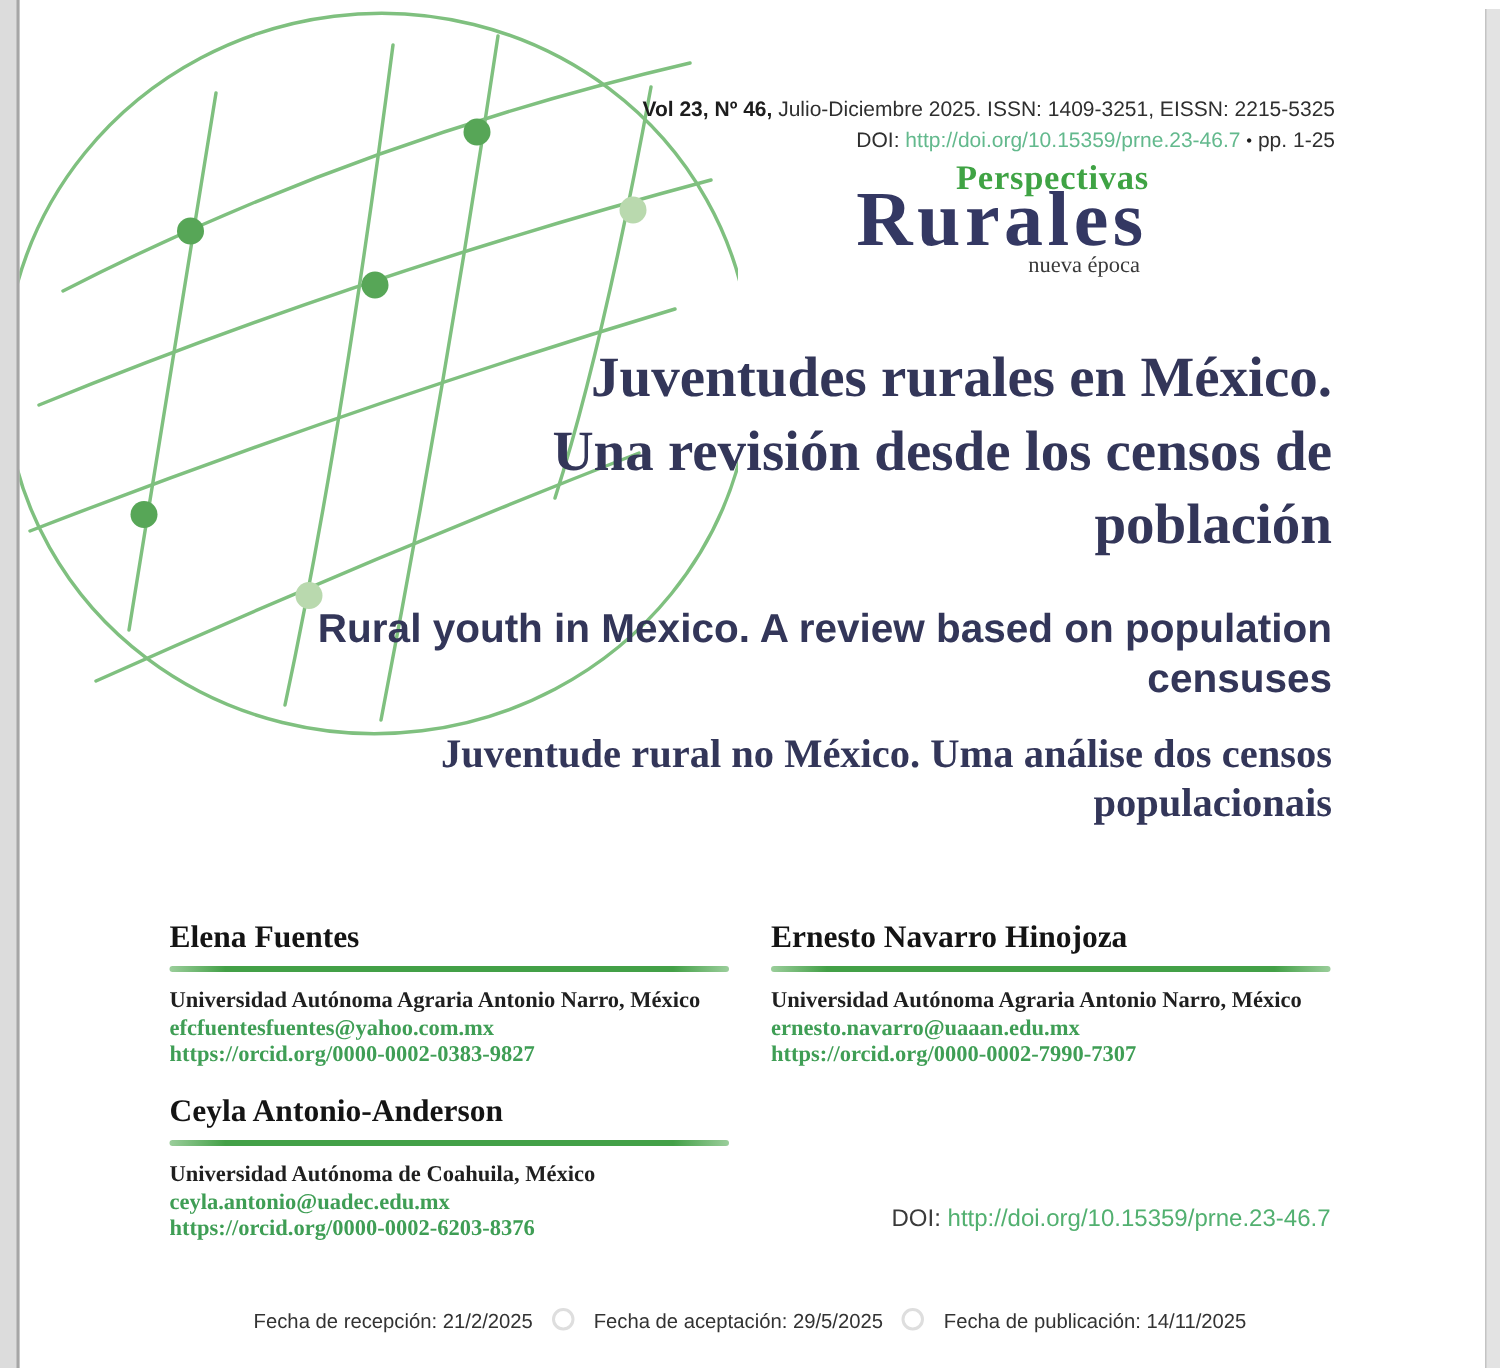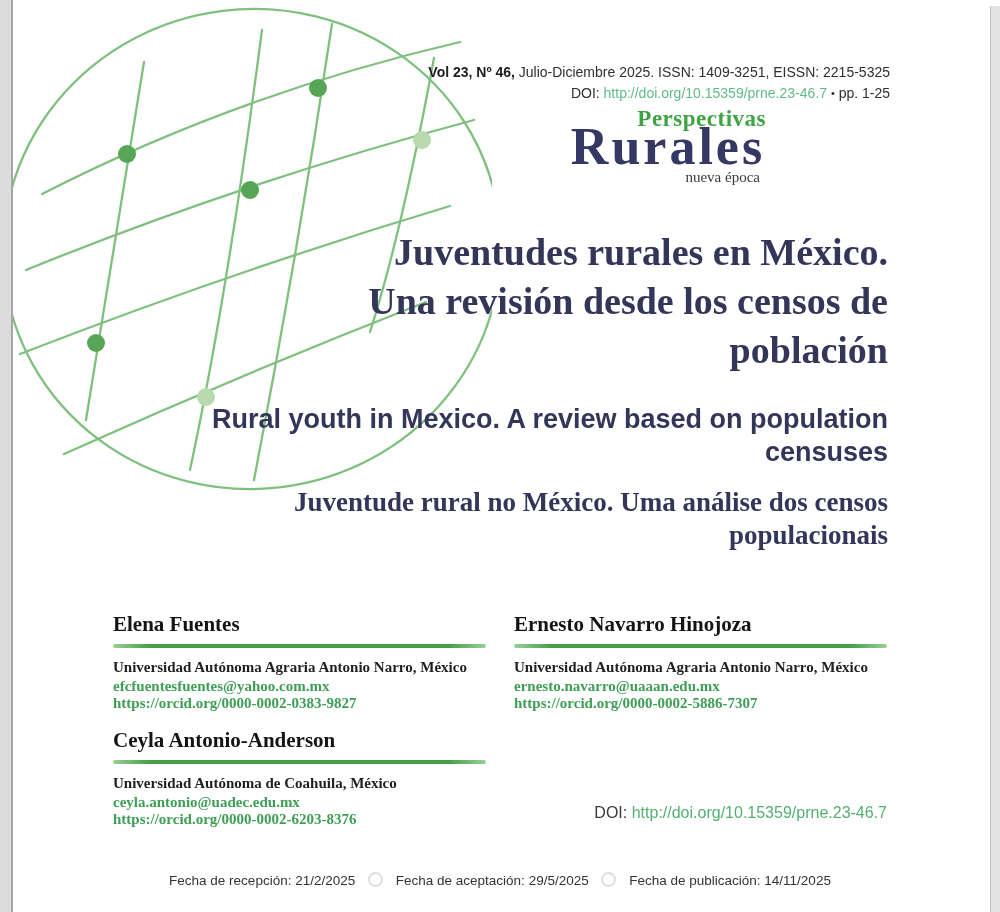--- a/index.html
+++ b/index.html
@@ -136,21 +136,21 @@
       <div class="author-affil">Universidad Autónoma Agraria Antonio Narro, México</div>
       <a class="author-link">efcfuentesfuentes@yahoo.com.mx</a>
       <a class="author-link">https://orcid.org/0000-0002-0383-9827</a>
     </div>
 
     <div class="author">
       <div class="author-name">Ernesto Navarro Hinojoza</div>
       <div class="author-rule"></div>
       <div class="author-affil">Universidad Autónoma Agraria Antonio Narro, México</div>
       <a class="author-link">ernesto.navarro@uaaan.edu.mx</a>
-      <a class="author-link">https://orcid.org/0000-0002-5886-7307</a>
+      <a class="author-link">https://orcid.org/0000-0002-7990-7307</a>
     </div>
 
     <div class="author">
       <div class="author-name">Ceyla Antonio-Anderson</div>
       <div class="author-rule"></div>
       <div class="author-affil">Universidad Autónoma de Coahuila, México</div>
       <a class="author-link">ceyla.antonio@uadec.edu.mx</a>
       <a class="author-link">https://orcid.org/0000-0002-6203-8376</a>
     </div>
 

